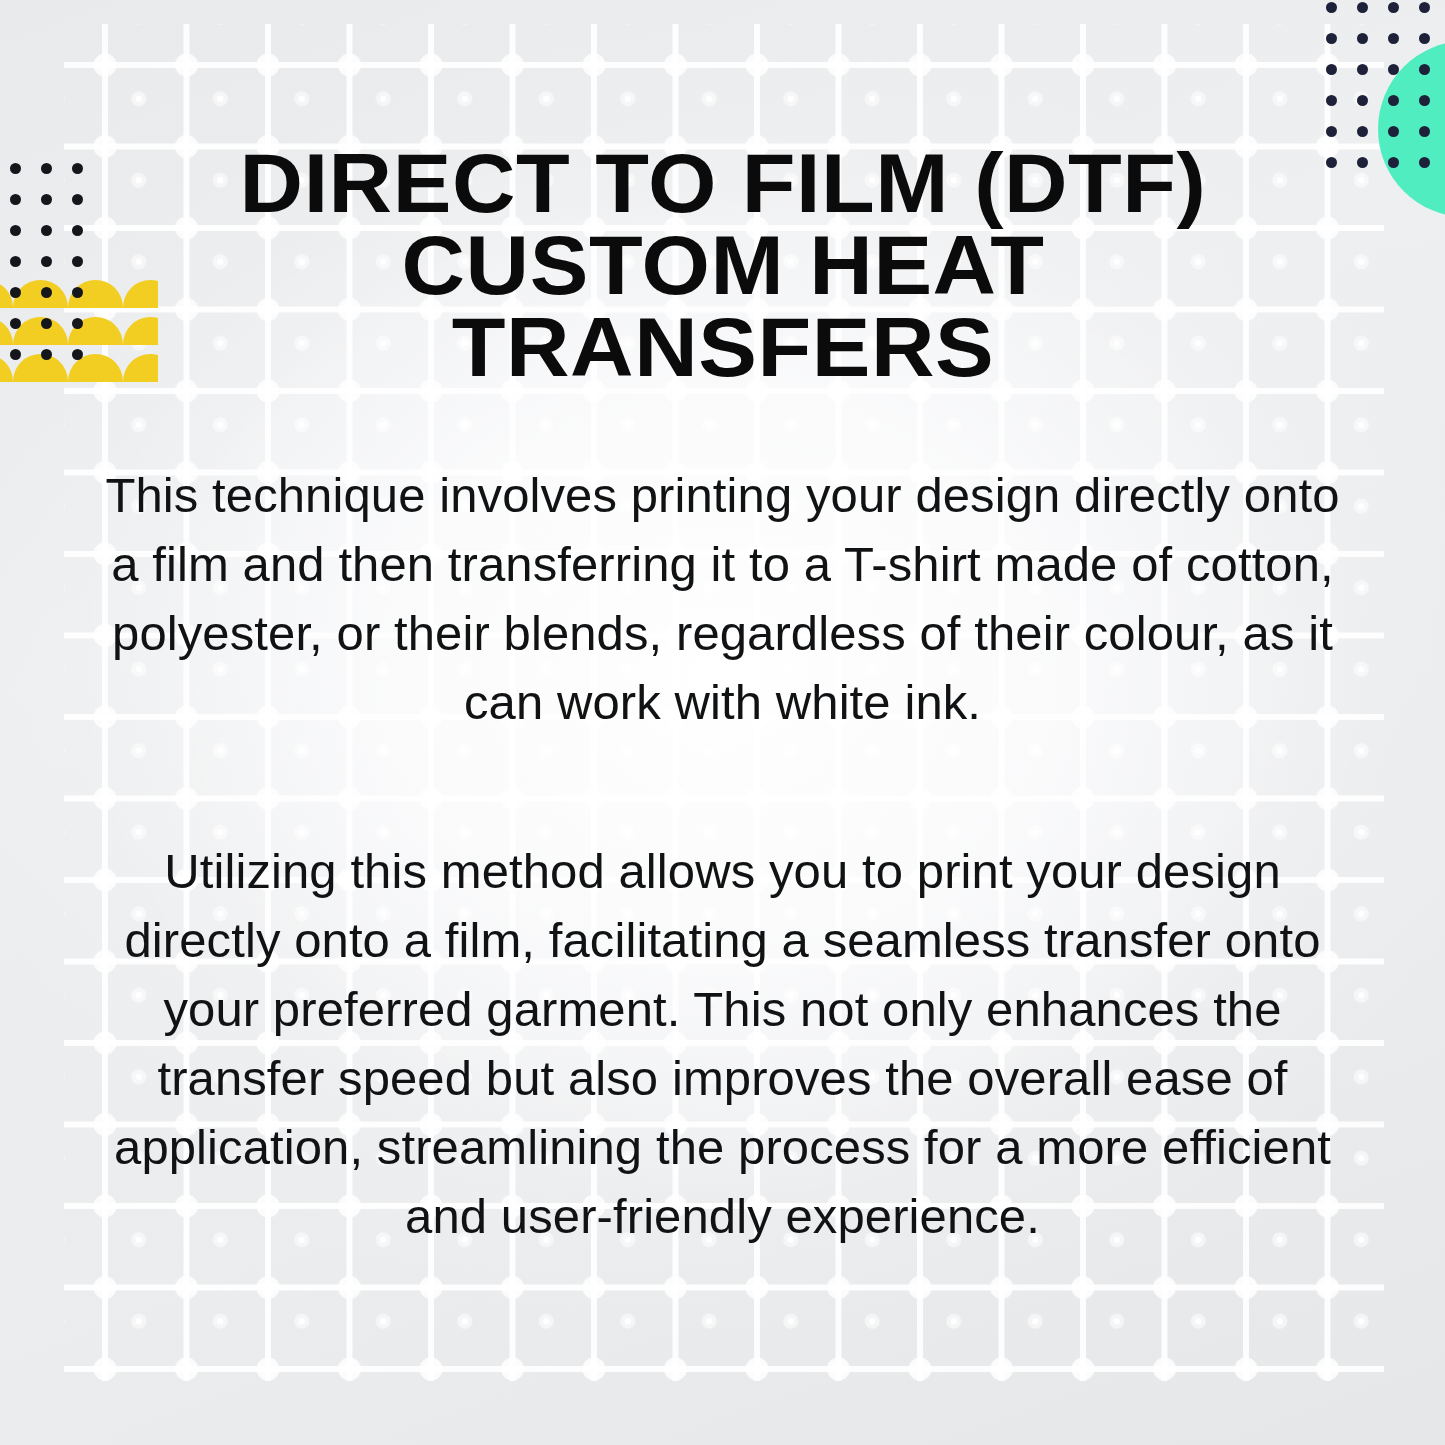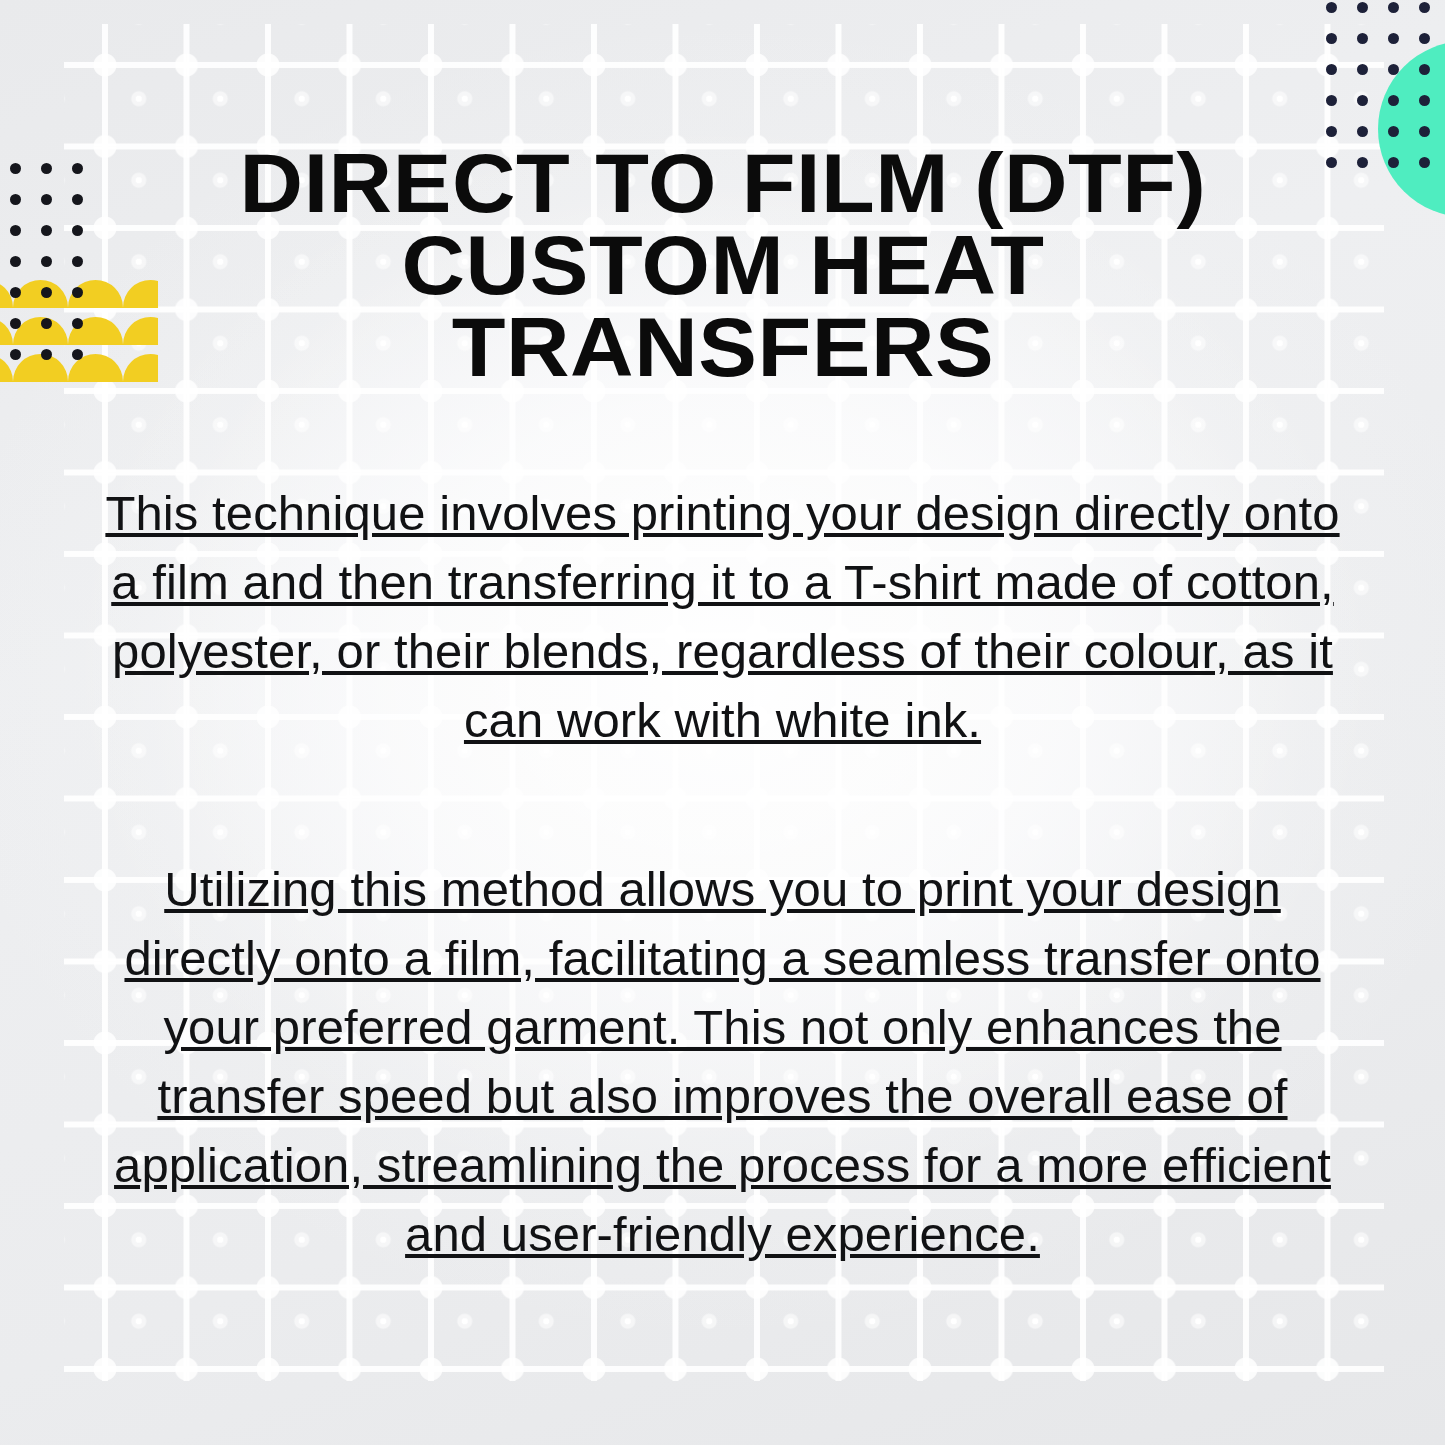--- a/index.html
+++ b/index.html
@@ -158,24 +158,23 @@
     font-size: 83px;
     line-height: 0.99;
     letter-spacing: 0.5px;
     transform: scaleX(1.06);
     text-transform: uppercase;
     white-space: pre-line;
   }
 
   .body-wrap {
     width: 1250px;
-    margin-top: 90px;
+    margin-top: 72px;
     text-align: center;
     color: #111214;
-    text-decoration: underline;
   }
 
   .para {
     margin: 0;
     font-family: "Liberation Sans Narrow", "Liberation Sans", sans-serif;
     font-weight: 400;
     font-size: 49px;
     line-height: 69px;
     letter-spacing: 0.1px;
   }

